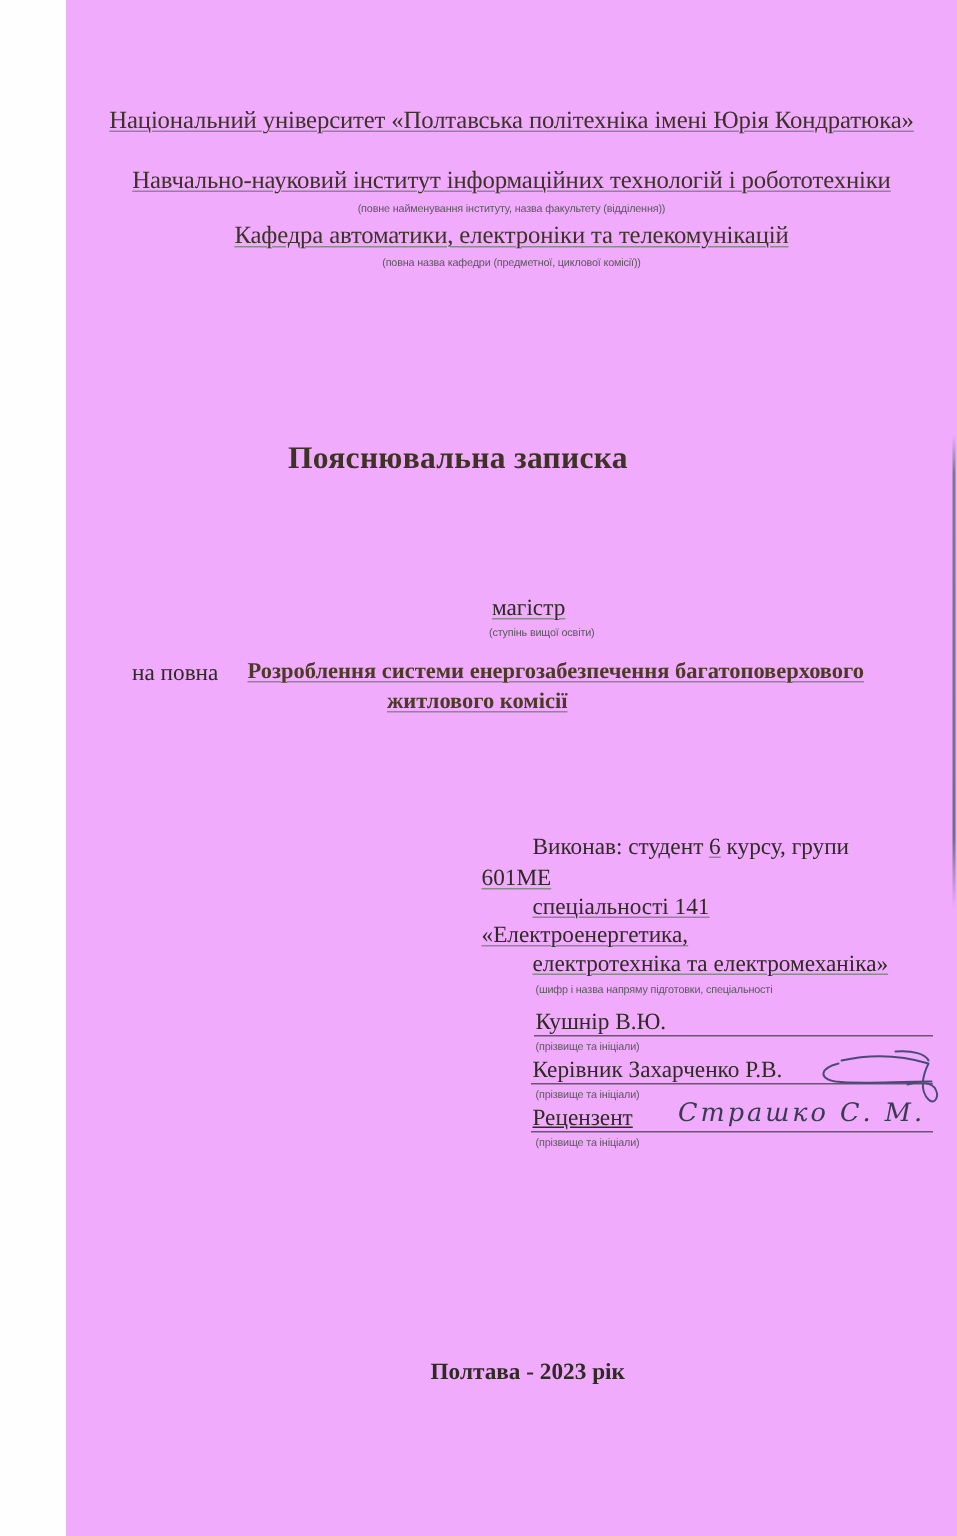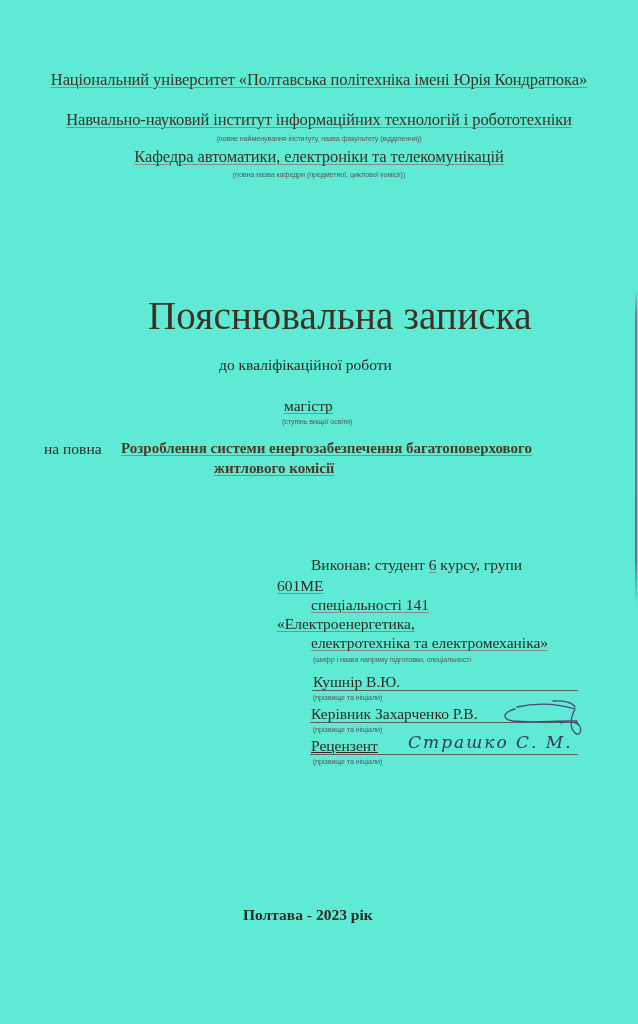--- a/index.html
+++ b/index.html
@@ -5,27 +5,27 @@
     * { box-sizing: border-box; margin: 0; padding: 0; }
     html, body {
       width: 638px; height: 1024px; overflow: hidden;
       background: #fefefe;
     }
     body {
       position: relative;
       font-family: "Liberation Serif", "DejaVu Serif", serif;
       color: #3a3228;
     }
-    .page { position: absolute; inset: 0; background: #5eead4; }
+    .page { position: absolute; inset: 0; background: #f0abfc; margin-left: 44px; }
     .abs { position: absolute; white-space: nowrap; }
     .center { left: 0; right: 0; text-align: center; }
     .u { text-decoration: underline; text-decoration-thickness: 1px; text-underline-offset: 2px; text-decoration-color: #8a8a8a; }
     .hdr { font-size: 16.5px; color: #3b3326; letter-spacing: -0.1px; }
     .caption { font-size: 7.2px; color: #5a5a5a; font-family: "Liberation Sans", "DejaVu Sans", sans-serif; letter-spacing: -0.1px; }
-    .title { font-size: 39px; font-weight: normal; color: #3d3224; letter-spacing: 0.2px; }
+    .title { font-size: 21px; font-weight: bold; color: #3d3224; letter-spacing: 0.2px; }
     .body14 { font-size: 15.5px; color: #2f2a24; }
     .topic { font-size: 15px; font-weight: bold; color: #4b3a24; }
     .sigline { position: absolute; height: 1px; background: #5e5e5e; }
     .scanedge {
       position: absolute; right: 1px; top: 290px; width: 2px; height: 315px;
       background: linear-gradient(to bottom, rgba(110,110,130,0), #7a7a90 8%, #6e6e86 85%, rgba(110,110,130,0));
     }
     .signature { position: absolute; }
     .hand {
       font-family: "DejaVu Serif", serif; font-style: italic;
@@ -45,21 +45,20 @@
     <span class="u">Навчально-науковий інститут інформаційних технологій і робототехніки</span>
   </div>
   <div class="abs center caption" style="top:134px;">(повне найменування інституту, назва факультету (відділення))</div>
 
   <div class="abs center hdr" style="top:147px;">
     <span class="u">Кафедра автоматики, електроніки та телекомунікацій</span>
   </div>
   <div class="abs center caption" style="top:170px;">(повна назва кафедри (предметної, циклової комісії))</div>
 
   <div class="abs title" style="top:293px; left:148px;">Пояснювальна записка</div>
-  <div class="abs body14" style="top:356px; left:219px;">до кваліфікаційної роботи</div>
 
   <div class="abs body14" style="top:397px; left:284px;">
     <span class="u">магістр</span>
   </div>
   <div class="abs caption" style="top:417px; left:282px;">(ступінь вищої освіти)</div>
 
   <div class="abs body14" style="top:440px; left:44px;">на повна</div>
   <div class="abs topic" style="top:440px; left:121px;">
     <span class="u">Розроблення системи енергозабезпечення багатоповерхового</span>
   </div>

